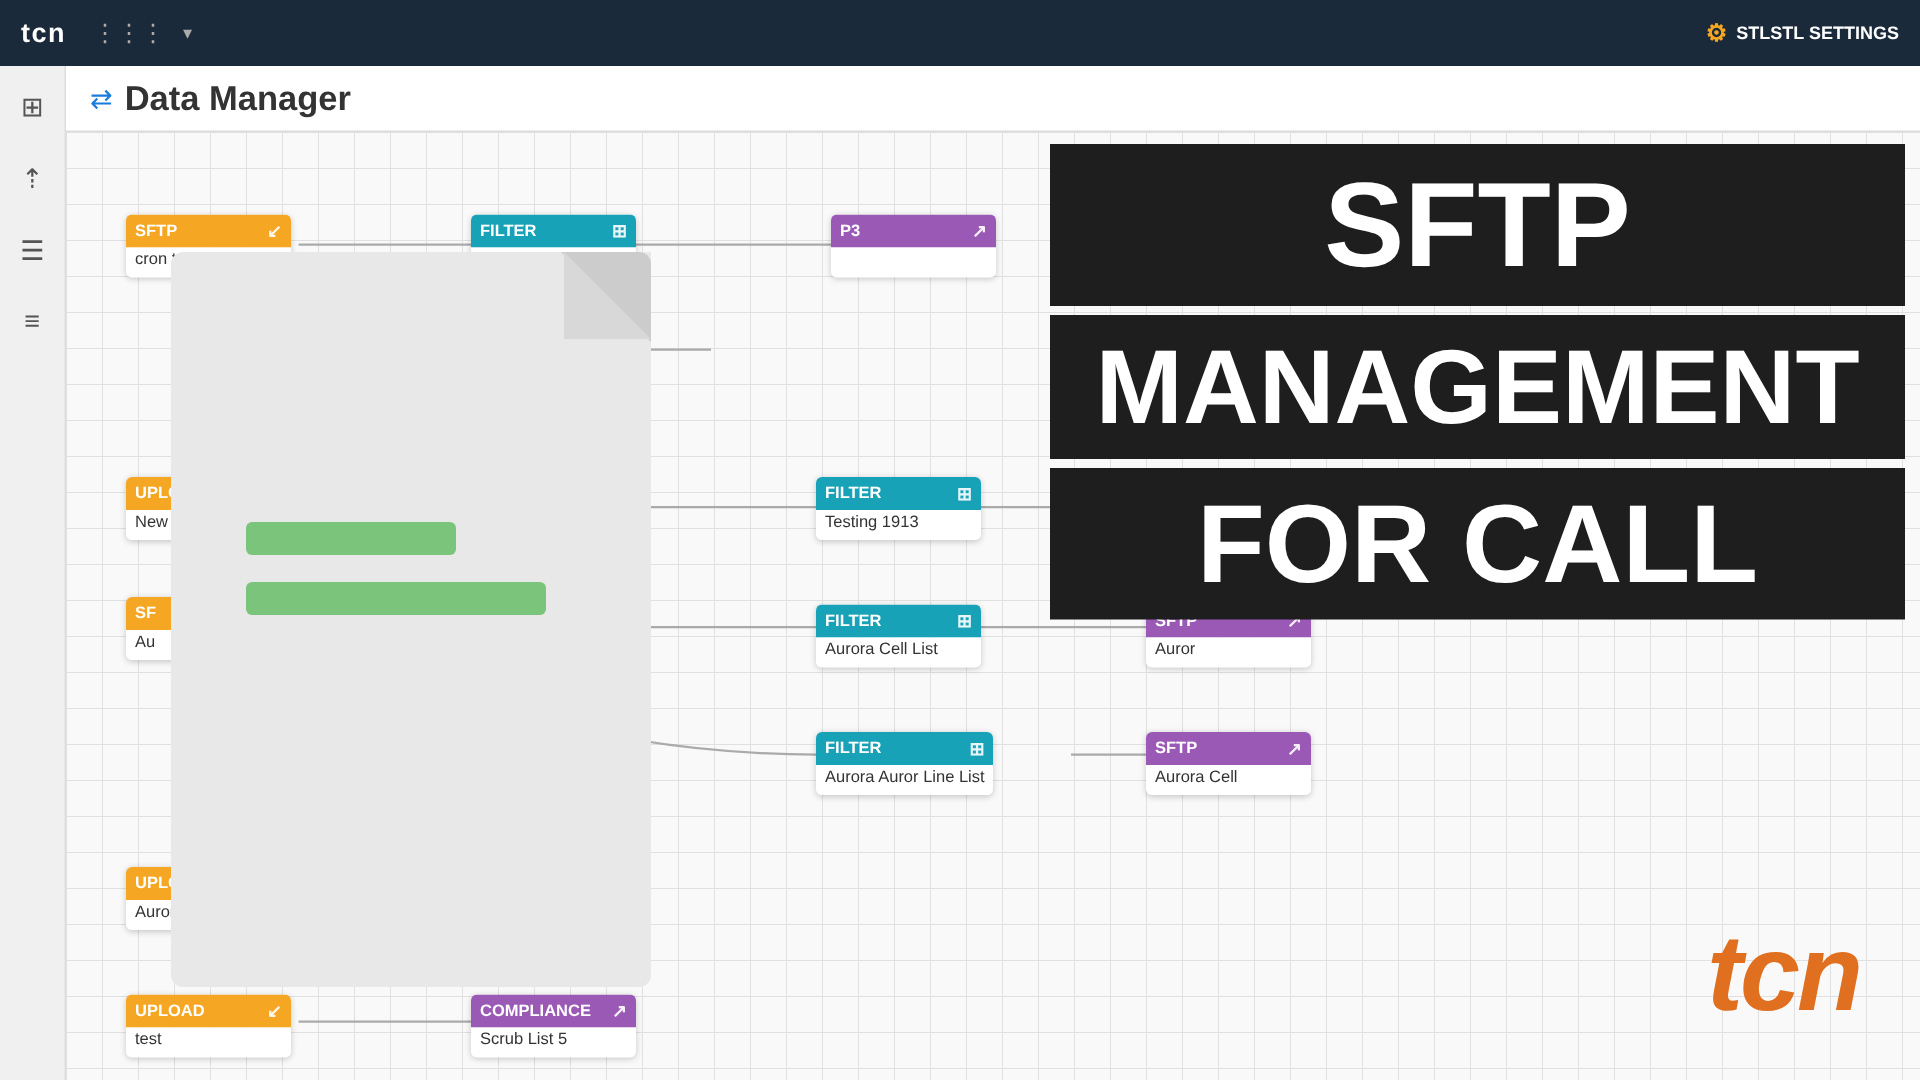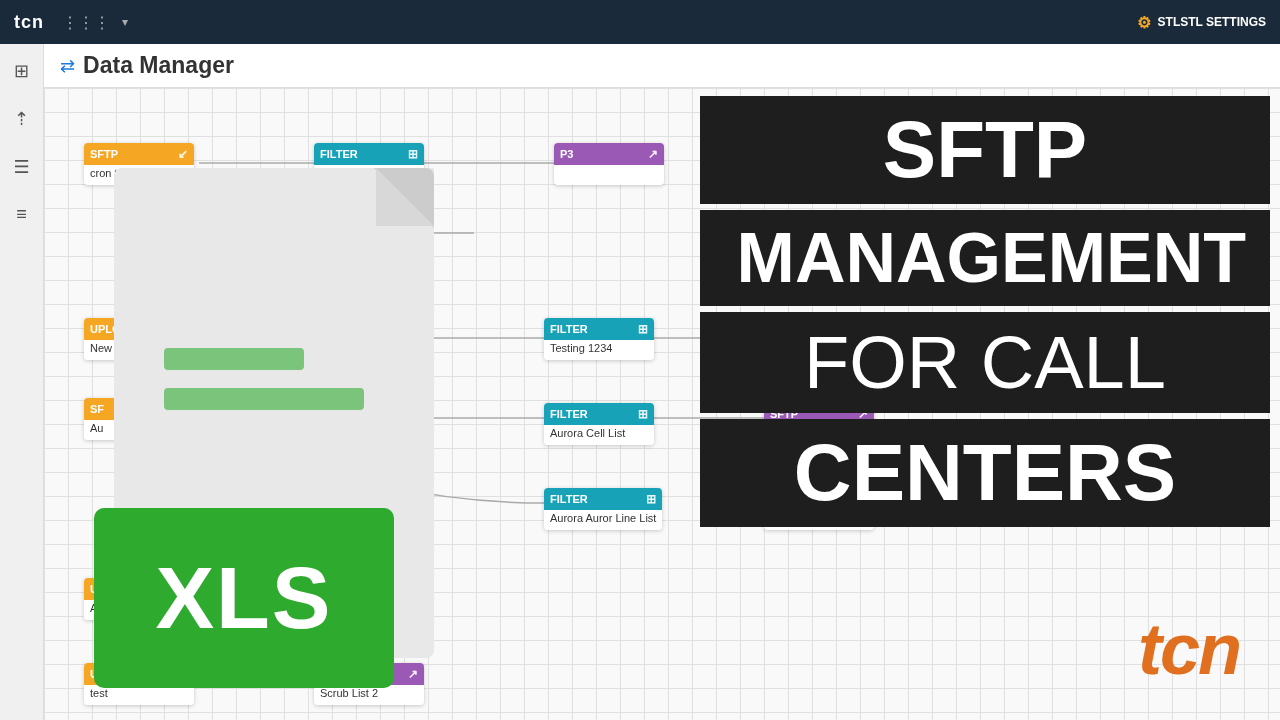--- a/index.html
+++ b/index.html
@@ -43,22 +43,22 @@
       position: absolute; top: 88px; left: 44px; width: 1236px; height: 632px;
       background-color: #f9f9f9;
       background-image: linear-gradient(#e0e0e0 1px, transparent 1px), linear-gradient(90deg, #e0e0e0 1px, transparent 1px);
       background-size: 24px 24px;
       overflow: hidden;
     }
     #title-section {
       position: absolute; top: 8px; right: 10px; width: 570px;
     }
     #title-line1 { font-size: 80px; font-weight: 900; color: #fff; background: #1e1e1e; padding: 8px 24px; display: block; text-align: center; }
-    #title-line2 { font-size: 70px; font-weight: 900; color: #fff; background: #1e1e1e; padding: 8px 24px; display: block; text-align: right; margin-top: 6px; }
-    #title-line3 { font-size: 74px; font-weight: 400; color: #fff; background: #1e1e1e; padding: 8px 32px; display: block; text-align: center; margin-top: 6px; }
+    #title-line2 { font-size: 70px; font-weight: 900; color: #fff; background: #1e1e1e; padding: 8px 24px; display: block; text-align: center; margin-top: 6px; }
+    #title-line3 { font-size: 74px; font-weight: 700; color: #fff; background: #1e1e1e; padding: 8px 32px; display: block; text-align: center; margin-top: 6px; }
     #title-line4 { font-size: 80px; font-weight: 900; color: #fff; background: #1e1e1e; padding: 8px 24px; display: block; text-align: center; margin-top: 6px; }
 
     
     #tcn-bottom {
       position: absolute; bottom: 30px; right: 40px;
       font-size: 72px; font-weight: 900; color: #e07020; font-style: italic;
       letter-spacing: -2px;
     }
 
     
@@ -197,21 +197,21 @@
           <span>UPLOAD</span>
           <span class="node-icon">↙</span>
         </div>
         <div class="node-body">New Lee M</div>
       </div>
       <div class="node" style="top: 230px; left: 500px; min-width: 110px;">
         <div class="node-header" style="background: rgb(23, 162, 184);">
           <span>FILTER</span>
           <span class="node-icon">⊞</span>
         </div>
-        <div class="node-body">Testing 1234</div>
+        <div class="node-body">Testing 1913</div>
       </div>
       <div class="node" style="top: 230px; left: 720px; min-width: 110px;">
         <div class="node-header" style="background: rgb(155, 89, 182);">
           <span>SFTP</span>
           <span class="node-icon">↗</span>
         </div>
         <div class="node-body">test</div>
       </div>
       <div class="node" style="top: 310px; left: 40px; min-width: 110px;">
         <div class="node-header" style="background: rgb(245, 166, 35);">
@@ -260,38 +260,34 @@
           <span>UPLOAD</span>
           <span class="node-icon">↙</span>
         </div>
         <div class="node-body">test</div>
       </div>
       <div class="node" style="top: 575px; left: 270px; min-width: 110px;">
         <div class="node-header" style="background: rgb(155, 89, 182);">
           <span>COMPLIANCE</span>
           <span class="node-icon">↗</span>
         </div>
-        <div class="node-body">Scrub List 2</div>
+        <div class="node-body">Scrub List 5</div>
       </div>
     </div>
 
   <div id="xls-file">
     <div id="paper">
       <div id="paper-fold"></div>
       <div id="paper-fold-inner"></div>
       <div class="paper-line" id="line1"></div>
       <div class="paper-line" id="line2"></div>
     </div>
-    <div id="xls-badge">
-      <span id="xls-text">XLS</span>
-    </div>
   </div>
 
   <div id="title-section">
     <span id="title-line1">SFTP</span>
     <span id="title-line2">MANAGEMENT</span>
     <span id="title-line3">FOR CALL</span>
-    <span id="title-line4">CENTERS</span>
   </div>
 
   <div id="tcn-bottom">tcn</div>
 
 </div>
 
 </body></html>

